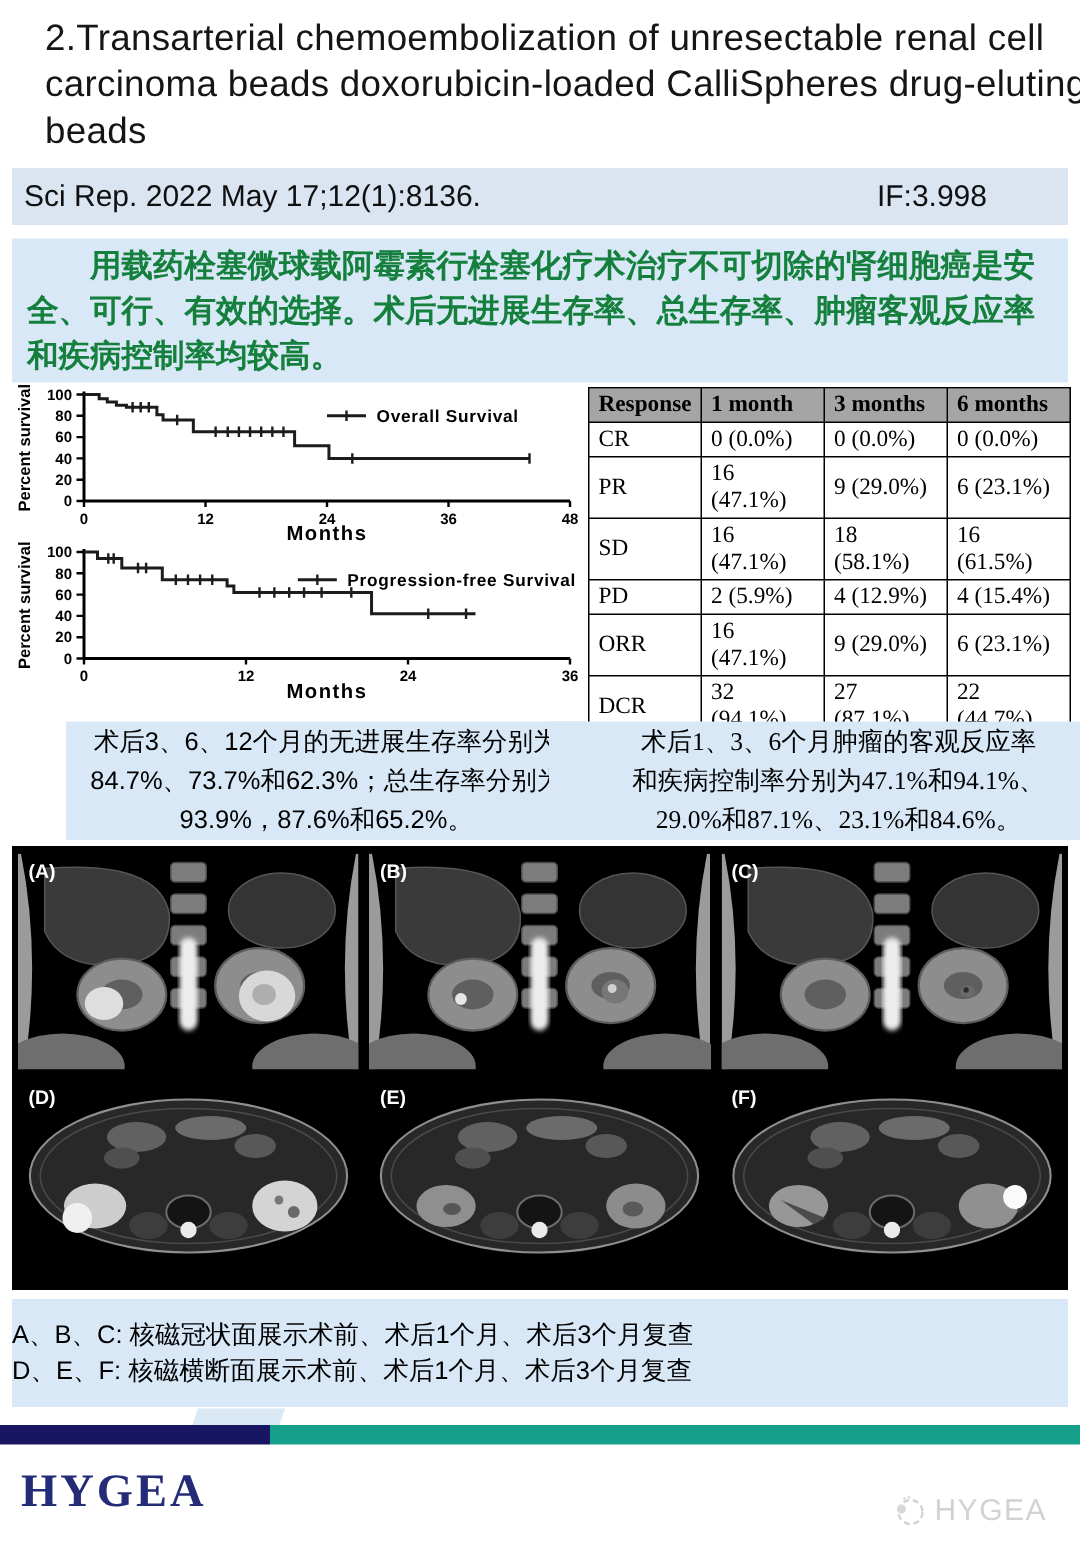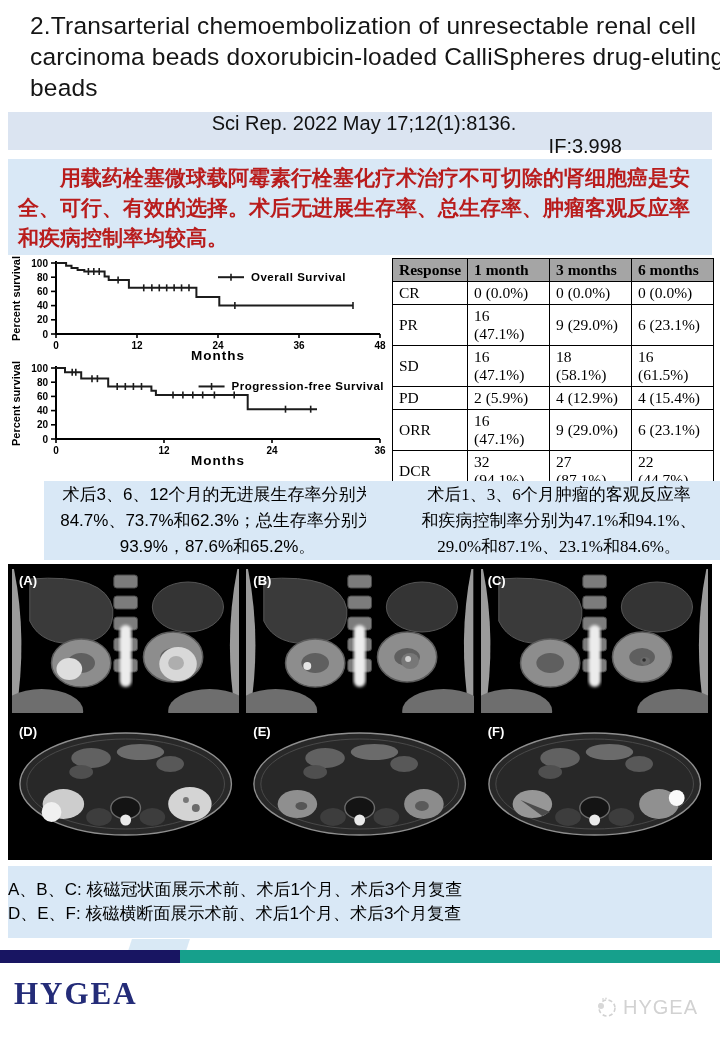--- a/index.html
+++ b/index.html
@@ -3,26 +3,26 @@
 <meta charset="utf-8">
 <style>
   html,body{margin:0;padding:0;background:#fff;}
   .slide{position:relative;width:720px;height:1040px;background:#ffffff;overflow:hidden;
          font-family:"Liberation Sans",sans-serif;color:#111;}
   
   .title{position:absolute;left:30px;top:10px;width:698px;font-size:24.5px;line-height:31px;
          color:#151515;letter-spacing:0.2px;}
   
   .pubbar{position:absolute;left:8px;top:112px;width:704px;height:38px;background:var(--lightblue2,#dbe4f1);
-          display:flex;align-items:center;font-size:20px;color:#101010;flex-direction:column;}
+          display:flex;align-items:center;font-size:20px;color:#101010;}
   .pubbar .cite{margin-left:8px;}
-  .pubbar .if{margin-left:auto;margin-right:90px;}
+  .pubbar .if{margin-left:auto;margin-right:54px;}
   
   .summary{position:absolute;left:8px;top:159px;width:704px;height:96px;background:var(--lightblue,#d9e8f6);
-           font-size:21px;font-weight:bold;line-height:30px;color:#b91c1c;}
+           font-size:21px;font-weight:bold;line-height:30px;color:#15803d;}
   .summary p{margin:4px 10px;text-indent:2em;}
   
   .chartbox{position:absolute;left:10px;}
   #chart-os{top:256px;}
   #chart-pfs{top:361px;}
   
   .resp-table{position:absolute;left:392px;top:258px;width:322px;height:214px;border-collapse:collapse;
               font-family:"Liberation Serif",serif;font-size:15.5px;color:#000;}
   .resp-table th,.resp-table td{border:1.6px solid #000;padding:2px 6px;text-align:left;vertical-align:middle;}
   .resp-table th{background:var(--hdrgray,#a5a5a5);font-weight:bold;}

